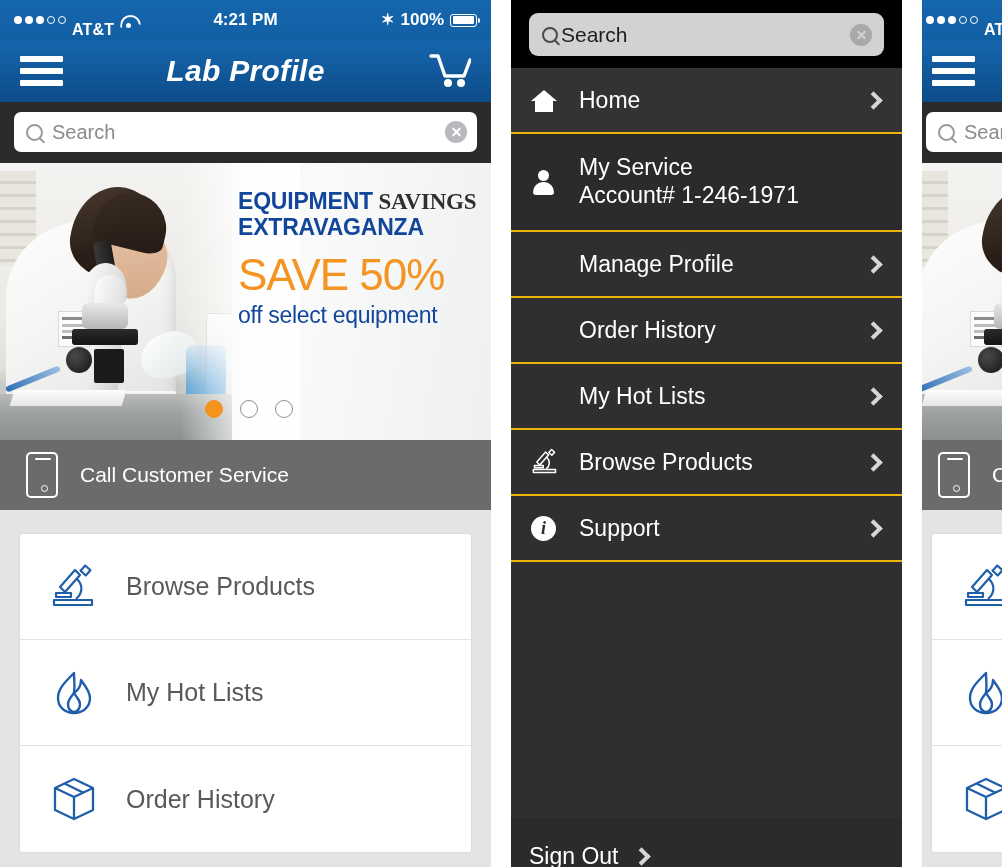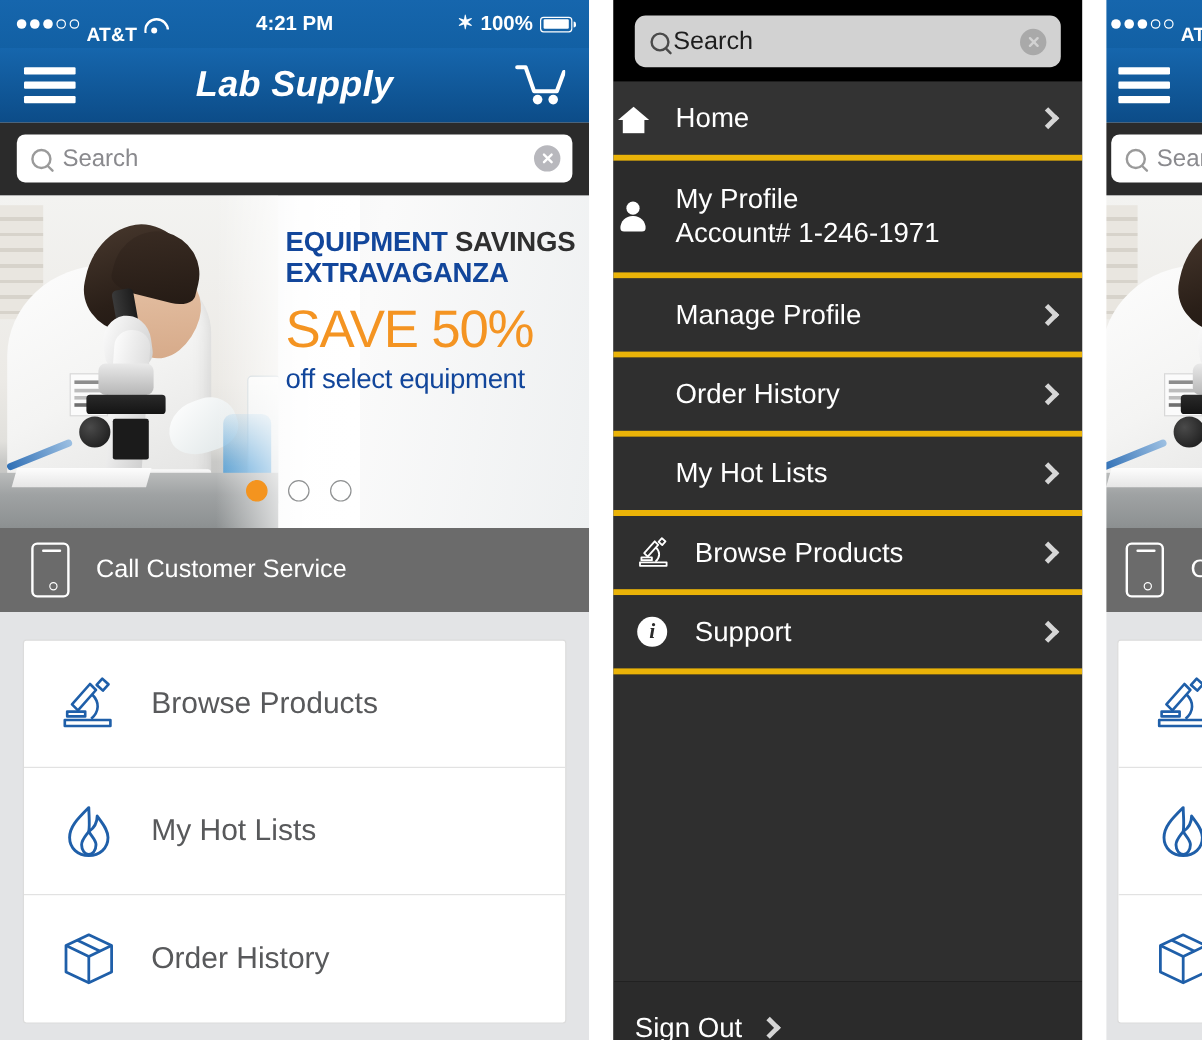--- a/index.html
+++ b/index.html
@@ -130,21 +130,21 @@
     background: linear-gradient(180deg,#b9bbbb 0%, #9fa2a3 40%, #8c9091 100%); }
   .ph-paper { position:absolute; left:12px; bottom:34px; width:112px; height:16px;
     background: linear-gradient(#fdfdfd,#e6e6e6); transform: skewX(-16deg); }
   .ph-pen { position:absolute; left:4px; bottom:58px; width:58px; height:6px;
     background: linear-gradient(90deg,#2f6fb5,#9dc0e2); transform: rotate(-22deg); border-radius:3px;}
   .banner .veil { position:absolute; left:180px; top:0; width:120px; height:277px;
     background: linear-gradient(90deg, rgba(255,255,255,0), rgba(255,255,255,.92) 60%, #fff 100%); }
   .banner .copy { position:absolute; left:238px; top:26px; width:245px; }
   .copy .l1 { font-size:23px; font-weight:bold; line-height:1.12; letter-spacing:-.2px; }
   .copy .l1 .blue { color:#12469b; }
-  .copy .l1 .dark { color:#2f2f2f; }
+  .copy .l1 .dark { color:#2f2f2f;font-family:Liberation Serif, serif; }
   .copy .l2 { color:#12469b; font-size:23px; font-weight:bold; line-height:1.12; letter-spacing:-.2px; }
   .copy .save { color:#f49422; font-size:44px; line-height:1.18; font-weight:400; letter-spacing:-1px; margin-top:8px;}
   .copy .sub { color:#12469b; font-size:23px; line-height:1.2; margin-top:2px; letter-spacing:-.3px;}
   .dots { position:absolute; left:205px; bottom:22px; display:flex; gap:17px; align-items:center; }
   .dots .d { width:18px;height:18px;border-radius:50%;border:1.5px solid #8f9192; background:transparent; }
   .dots .d.on { background:#f4941f; border-color:#f4941f; }
 
   
   .callbar { background:#6b6b6b; height:70px; display:flex; align-items:center; gap:22px; padding:0 26px; }
   .phone-ic { width:32px; height:46px; border:2.2px solid #fff; border-radius:5px; position:relative; flex:none; }
@@ -165,22 +165,22 @@
   .dr-search { background:#d2d2d2; border-radius:9px; height:43px; display:flex; align-items:center;
     padding: 0 12px 0 13px; gap:3px; }
   .dr-mag { width:16px;height:16px;border:2px solid #4a4a4a;border-radius:50%;position:relative;flex:none;}
   .dr-mag::after{content:"";position:absolute;width:2px;height:7px;background:#4a4a4a;right:-2px;bottom:-5px;transform:rotate(-45deg);border-radius:1px;}
   .dr-ph { flex:1; color:#1d1d1d; font-size:21px; }
   .dr-clear { width:22px;height:22px;border-radius:50%;background:#a9a9a9;position:relative;flex:none;}
   .dr-clear::before,.dr-clear::after{content:"";position:absolute;left:5.5px;top:10px;width:11px;height:2px;background:#d2d2d2;border-radius:1px;}
   .dr-clear::before{transform:rotate(45deg);} .dr-clear::after{transform:rotate(-45deg);}
 
   .dr-list { background:#2b2b2b; }
-  .dr-row { position:relative; display:flex; align-items:center; padding: 0 18px 0 4px;
-    border-bottom:5px solid #eab308; color:#fff; }
+  .dr-row { position:relative; display:flex; align-items:center; padding: 0 18px 0 20px;
+    border-bottom:2px solid #eab308; color:#fff; }
   .dr-row.home { height:66px; background:#333333; }
   .dr-row.acct { height:98px; background:#2b2b2b; align-items:center; }
   .dr-row.plain { height:66px; background:#2f2f2f; }
   .dr-icon { width:34px; flex:none; display:flex; align-items:center; justify-content:flex-start; }
   .dr-text { flex:1; padding-left:14px; }
   .dr-text .t1 { font-size:23px; line-height:1.25; }
   .dr-text .t2 { font-size:23px; line-height:1.3; }
   .dr-row.plain .dr-text { padding-left:48px; }
   .chev { width:13px; height:13px; border-right:4px solid #d6d6d6; border-top:4px solid #d6d6d6;
     transform: rotate(45deg); flex:none; margin-right:4px; }
@@ -234,21 +234,21 @@
           </span>
       </div>
     </div>
 
     <div class="navbar">
       <div class="hamburger">
         <span></span>
           <span></span>
           <span></span>
       </div>
-      <div class="nav-title">Lab Supply</div>
+      <div class="nav-title">Lab Profile</div>
       <div class="cart">
         <svg viewBox="0 0 44 40" width="44" height="40" aria-hidden="true">
           <path d="M4 5 h7 l7 20 h19 l6 -16" fill="none" stroke="#fff" stroke-width="3.4" stroke-linecap="round" stroke-linejoin="round"></path>
           <circle cx="21" cy="32" r="4" fill="#fff"></circle>
           <circle cx="34" cy="32" r="4" fill="#fff"></circle>
         </svg>
       </div>
     </div>
 
     <div class="searchwrap">
@@ -374,21 +374,21 @@
             </span>
           <span class="dr-text"><span class="t1">Home</span></span>
           <span class="chev"></span>
         </div>
 
         <div class="dr-row acct">
           <span class="dr-icon">
               <i class="user-ic"></i>
             </span>
           <span class="dr-text">
-            <span class="t1" style="display:block">My Profile</span>
+            <span class="t1" style="display:block">My Service</span>
             <span class="t2" style="display:block">Account#  1-246-1971</span>
           </span>
         </div>
 
         <div class="dr-row plain">
           <span class="dr-text"><span class="t1">Manage Profile</span></span>
           <span class="chev"></span>
         </div>
 
         <div class="dr-row plain">

